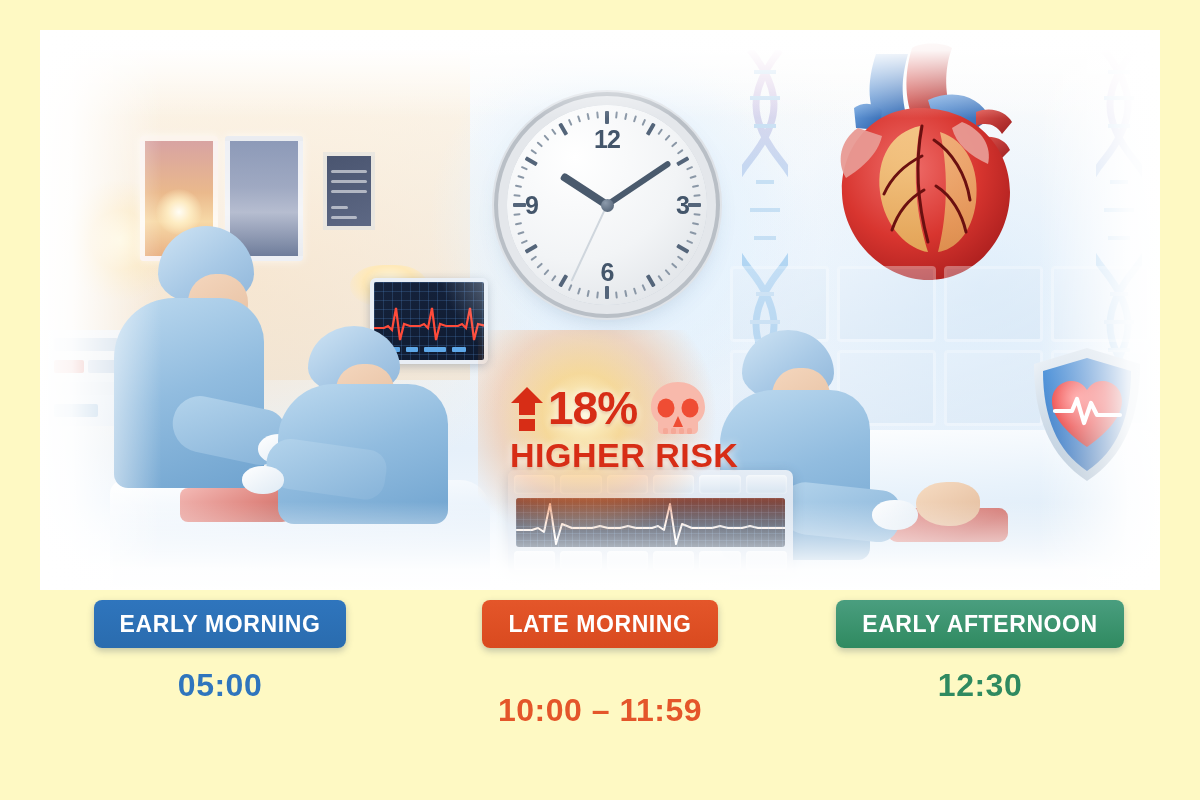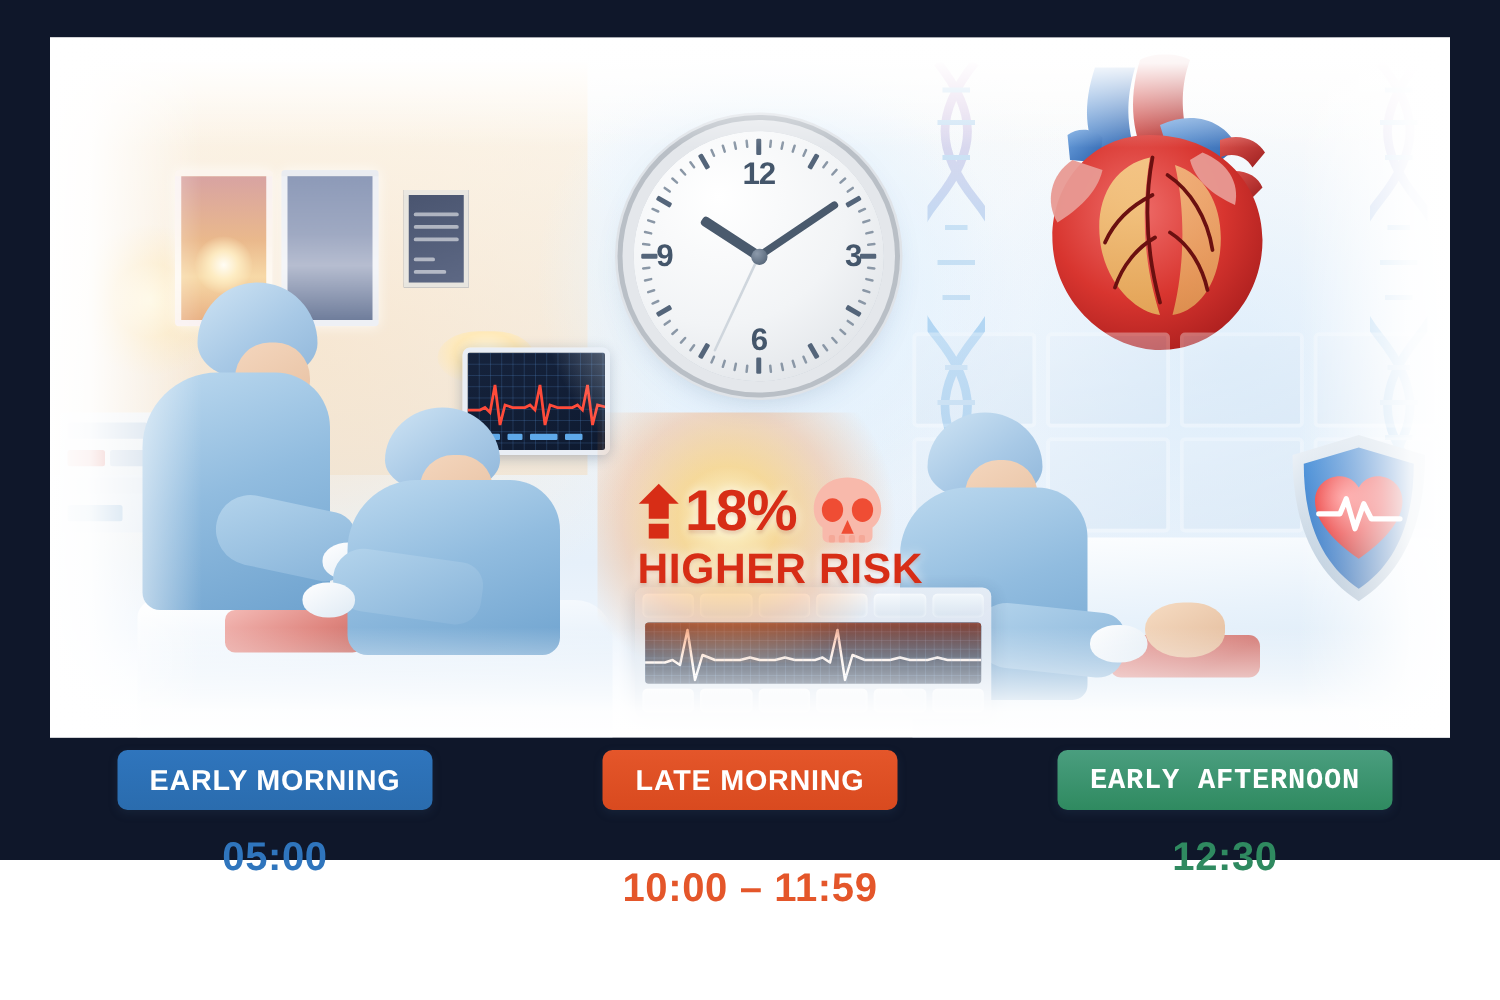--- a/index.html
+++ b/index.html
@@ -5,22 +5,22 @@
   * { margin:0; padding:0; box-sizing:border-box; }
   html, body {
     width:1200px; height:800px;
     background:#ffffff;
     font-family:"Liberation Sans", sans-serif;
     overflow:hidden;
   }
 
   #infographic {
     position:relative;
-    width:1200px; height:688px;
-    background:#0f172a;
+    width:1200px; height:800px;
+    background:#fef9c3;
   }
 
   
   .illustration {
     position:absolute;
     left:40px; top:30px;
     width:1120px; height:560px;
     overflow:hidden;
   }
   
@@ -306,21 +306,21 @@
   .chip {
     display:flex; align-items:center; justify-content:center;
     height:48px; padding:0 26px; border-radius:8px;
     color:#ffffff; font-size:23px; font-weight:700; letter-spacing:.6px;
     font-family:"Liberation Sans", sans-serif;
     box-shadow:0 3px 7px rgba(40,60,90,.28);
     white-space:nowrap;
   }
   .chip.blue   { background:linear-gradient(180deg,#2f75bd 0%,#2a6cae 100%); }
   .chip.orange { background:linear-gradient(180deg,#e4562a 0%,#d94a1f 100%); }
-  .chip.green  { background:linear-gradient(180deg,#4a9e7f 0%,#2f8a60 100%);font-family:Liberation Mono, monospace; }
+  .chip.green  { background:linear-gradient(180deg,#4a9e7f 0%,#2f8a60 100%); }
   .chip-time {
     margin-top:19px;
     font-size:32px; font-weight:700; letter-spacing:.5px;
     font-family:"Liberation Sans", sans-serif;
     white-space:nowrap;
   }
   .t-blue   { color:#2f75bd; }
   .t-orange { color:#e4562a;margin-top:44px; }
   .t-green  { color:#2f8a60; }
 </style>

